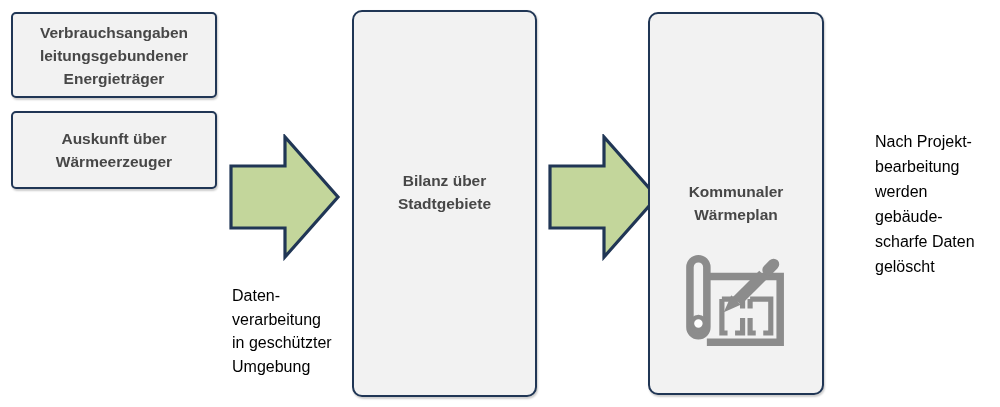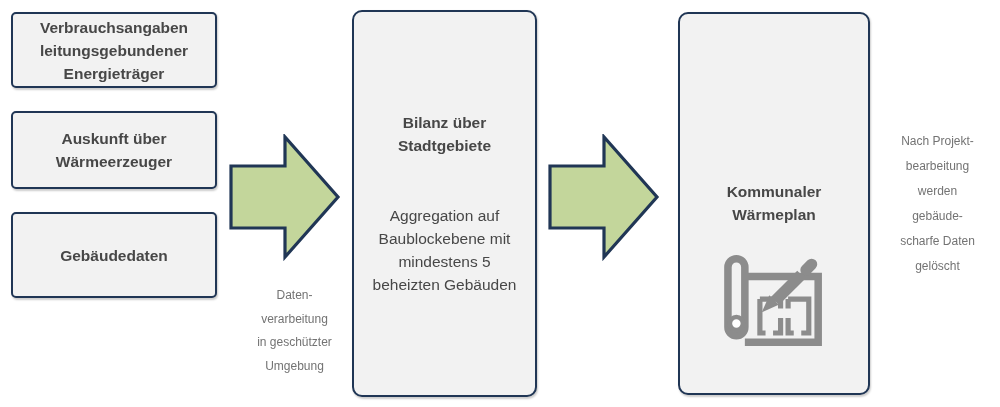--- a/index.html
+++ b/index.html
@@ -37,70 +37,63 @@
     flex-direction: column;
   }
   .process-box {
     left: 352px; top: 10px; width: 185px; height: 387px;
     font-size: 15.5px; line-height: 23px; gap: 24px;
   }
   .pbox-title { font-weight: bold; white-space: pre-line; margin-bottom: 23px; }
   .pbox-subtitle { font-weight: bold; }
   .pbox-desc { white-space: pre-line; }
   .result-box {
-    left: 678px; top: 12px; width: 192px; height: 383px;
+    left: 648px; top: 12px; width: 176px; height: 383px;
     font-size: 15.5px; line-height: 23px;
     justify-content: flex-start;
     padding-top: 166px;
   }
   .rbox-title { font-weight: bold; white-space: pre-line; }
   .rbox-icon { margin-top: 28px; }
   .flow-arrow { position: absolute; }
   .note {
     position: absolute;
-    color: #737373;
-    font-size: 12px;
+    color: #000000;
+    font-size: 16px;
     white-space: pre-line;
-    text-align: center;
+    text-align: left;
   }
   .note-processing { left: 232px; top: 284px; width: 125px; line-height: 23.5px; }
   .note-deletion   { left: 875px; top: 129px; width: 125px; line-height: 25px; }
 </style>
 </head>
 <body>
 
 <div class="canvas">
 
-  <div class="box src-box" style="top:12px; height:76px;">
+  <div class="box src-box" style="top:12px; height:86px;">
     <span class="src-label">Verbrauchsangaben
 leitungsgebundener
 Energieträger</span>
   </div>
 
   <div class="box src-box" style="top:111px; height:78px;">
     <span class="src-label">Auskunft über
 Wärmeerzeuger</span>
   </div>
 
-  <div class="box src-box" style="top:212px; height:86px;">
-    <span class="src-label">Gebäudedaten</span>
-  </div>
 
 
   <svg class="flow-arrow" style="left:229px; top:134px;" width="112" height="127" viewBox="0 0 112 127">
     <polygon points="2,32 56,32 56,3 109,63 56,123 56,94 2,94" fill="#c3d69b" stroke="#203655" stroke-width="3.2" stroke-linejoin="miter"></polygon>
   </svg>
 
   <div class="box big-box process-box">
     <div class="pbox-title">Bilanz über
 Stadtgebiete</div>
-    <div class="pbox-desc">Aggregation auf
-Baublockebene mit
-mindestens 5
-beheizten Gebäuden</div>
   </div>
 
   <svg class="flow-arrow" style="left:548px; top:134px;" width="112" height="127" viewBox="0 0 112 127">
     <polygon points="2,32 56,32 56,3 109,63 56,123 56,94 2,94" fill="#c3d69b" stroke="#203655" stroke-width="3.2" stroke-linejoin="miter"></polygon>
   </svg>
 
   <div class="box big-box result-box">
     <div class="rbox-title">Kommunaler
 Wärmeplan</div>
     <svg class="rbox-icon" width="104" height="94" viewBox="0 0 110 100">

